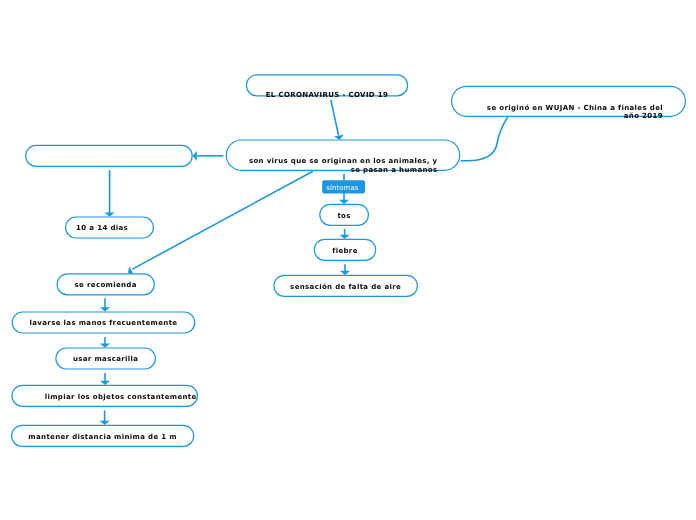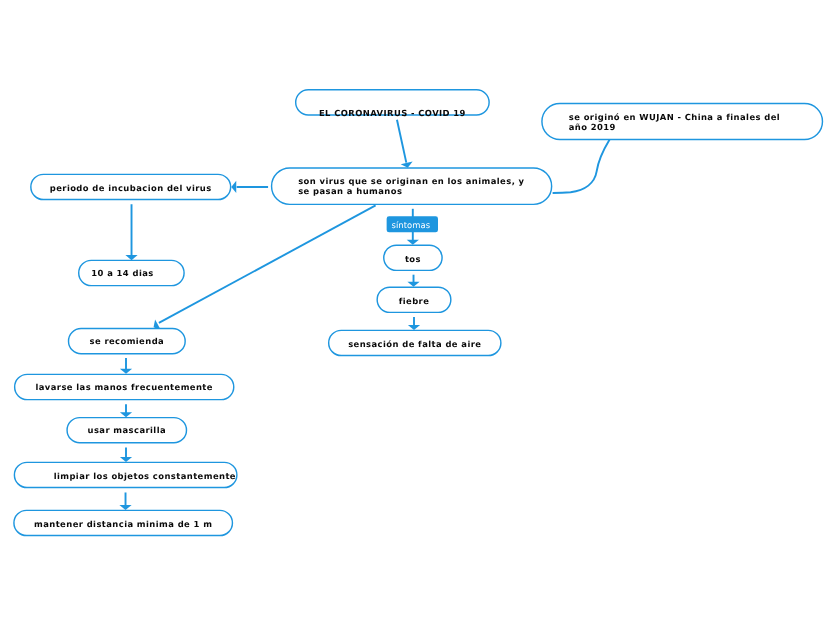--- a/index.html
+++ b/index.html
@@ -7,21 +7,21 @@
   body{width:696px;height:520px;overflow:hidden;
        font-family:"DejaVu Sans",sans-serif;}
   #canvas{position:relative;width:696px;height:520px;background:#ffffff;overflow:hidden;}
   #links{position:absolute;left:0;top:0;}
   .node{position:absolute;box-sizing:border-box;display:flex;align-items:center;
         justify-content:center;background:transparent;color:#0a0a0a;
         font-weight:bold;font-size:7px;letter-spacing:0.35px;line-height:9.4px;
         text-align:center;}
   .node span{display:block;position:relative;top:1.5px;transform:translateZ(0);}
   .node.two{line-height:8.8px;}
-  .node.two span{top:1px;width:189px;text-align:left;}
+  .node.two span{top:11px;width:189px;text-align:right;}
   .node.sel{color:#ffffff;font-weight:normal;letter-spacing:0.05px;}
   .node.sel span{top:1.6px;left:-1.2px;}
 </style>
 </head>
 <body>
 
 <div id="canvas">
 
   <svg id="links" width="696" height="520" viewBox="0 0 696 520">
 
@@ -78,23 +78,20 @@
   </div>
 
   <div class="node two" style="left:226.30px;top:140.00px;width:233.40px;height:30.30px;">
     <span>son virus que se originan en los animales, y se pasan a humanos</span>
   </div>
 
   <div class="node two" style="left:451.60px;top:86.30px;width:233.80px;height:30.00px;">
     <span>se originó en WUJAN - China a finales del año 2019</span>
   </div>
 
-  <div class="node" style="left:25.70px;top:145.30px;width:166.50px;height:21.00px;">
-    <span>periodo de incubacion del virus</span>
-  </div>
 
   <div class="node" style="left:65.60px;top:217.00px;width:73px;height:21.00px;">
     <span>10 a 14 dias</span>
   </div>
 
   <div class="node" style="left:57.10px;top:273.80px;width:97.20px;height:21.00px;border-radius:10px;">
     <span>se recomienda</span>
   </div>
 
   <div class="node" style="left:12.20px;top:312.00px;width:182.60px;height:21.00px;">

